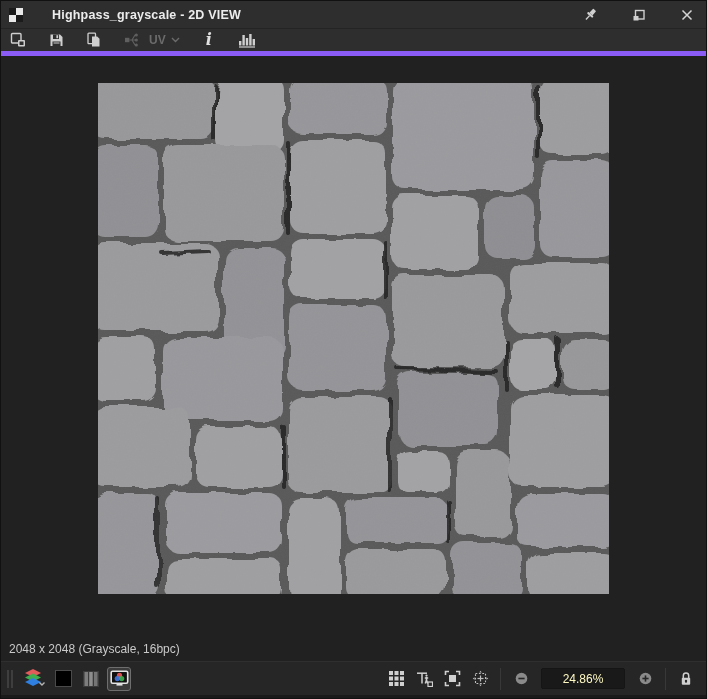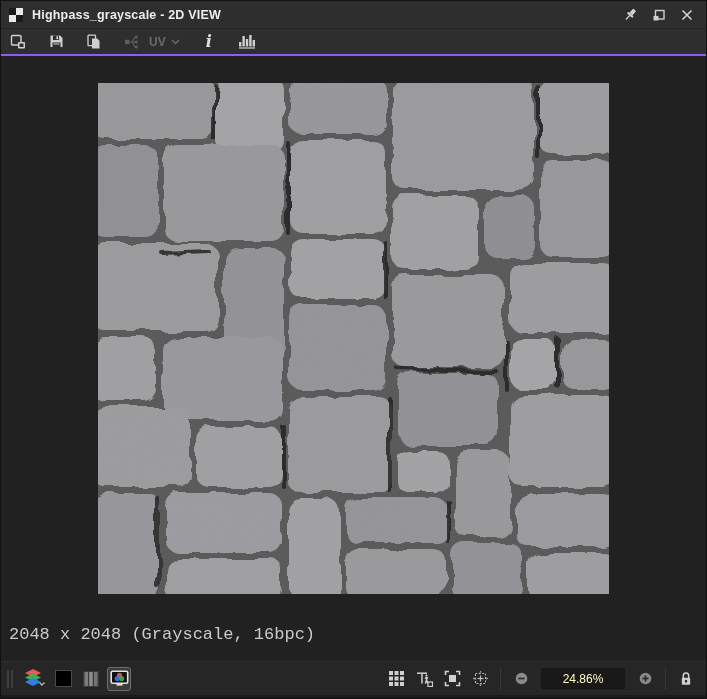--- a/index.html
+++ b/index.html
@@ -8,37 +8,38 @@
     font-family:"Liberation Sans","DejaVu Sans",sans-serif;
     background:#212121; color:#d6d6d6;
     border:1px solid #111; display:flex; flex-direction:column;
   }
 
   
   .titlebar {
     height:28px; flex:0 0 28px; background:#2e2e2e;
     display:flex; align-items:center; padding:0 8px;
     border-bottom:1px solid #242424;
+    gap:20px;
   }
   .titlebar .win-icon { width:14px; height:14px; margin-right:9px; }
   .titlebar .title {
     font-size:12.5px; font-weight:bold; color:#ececec; letter-spacing:.2px;
     white-space:nowrap;
   }
   .titlebar .tb-spacer { flex:1; }
   .win-btn {
     width:22px; height:20px; display:flex; align-items:center; justify-content:center;
     margin-left:6px; cursor:default;
   }
 
   
   .toolbar {
     height:27px; flex:0 0 27px; background:#2e2e2e;
     display:flex; align-items:center; padding:0 4px;
-    border-bottom:2px solid #8b5cf6;
+    border-bottom:5px solid #8b5cf6;
   }
   .tool-btn {
     height:24px; min-width:26px; padding:0 3px;
     display:flex; align-items:center; justify-content:center;
   }
   .tool-btn.gap-l { margin-left:12px; }
   .uv-dd { display:flex; align-items:center; gap:5px; padding:0 4px; }
   .uv-label { font-size:12px; font-weight:bold; color:#6b6b6b; }
   .info-glyph {
     font-family:"DejaVu Serif","Liberation Serif",serif;
@@ -46,22 +47,22 @@
     line-height:1;
   }
 
   
   .canvas {
     flex:1; position:relative; background:#212121;
     display:flex; align-items:center; justify-content:center;
   }
   .texture-wrap { width:511px; height:511px; margin-bottom:40px; }
   .status-line {
-    position:absolute; left:8px; bottom:17px;
-    font-size:17px; color:#c9c9c9;font-family:Liberation Mono, monospace;
+    position:absolute; left:8px; bottom:5px;
+    font-size:12px; color:#c9c9c9;
   }
 
   
   .bottombar {
     height:34px; flex:0 0 34px; background:#262626;
     border-top:1px solid #2f2f2f;
     display:flex; align-items:center; padding:0 6px;
   }
   .grip { display:flex; gap:2px; margin-right:8px; }
   .grip i { display:block; width:2px; height:18px; background:#3e3e3e; }

